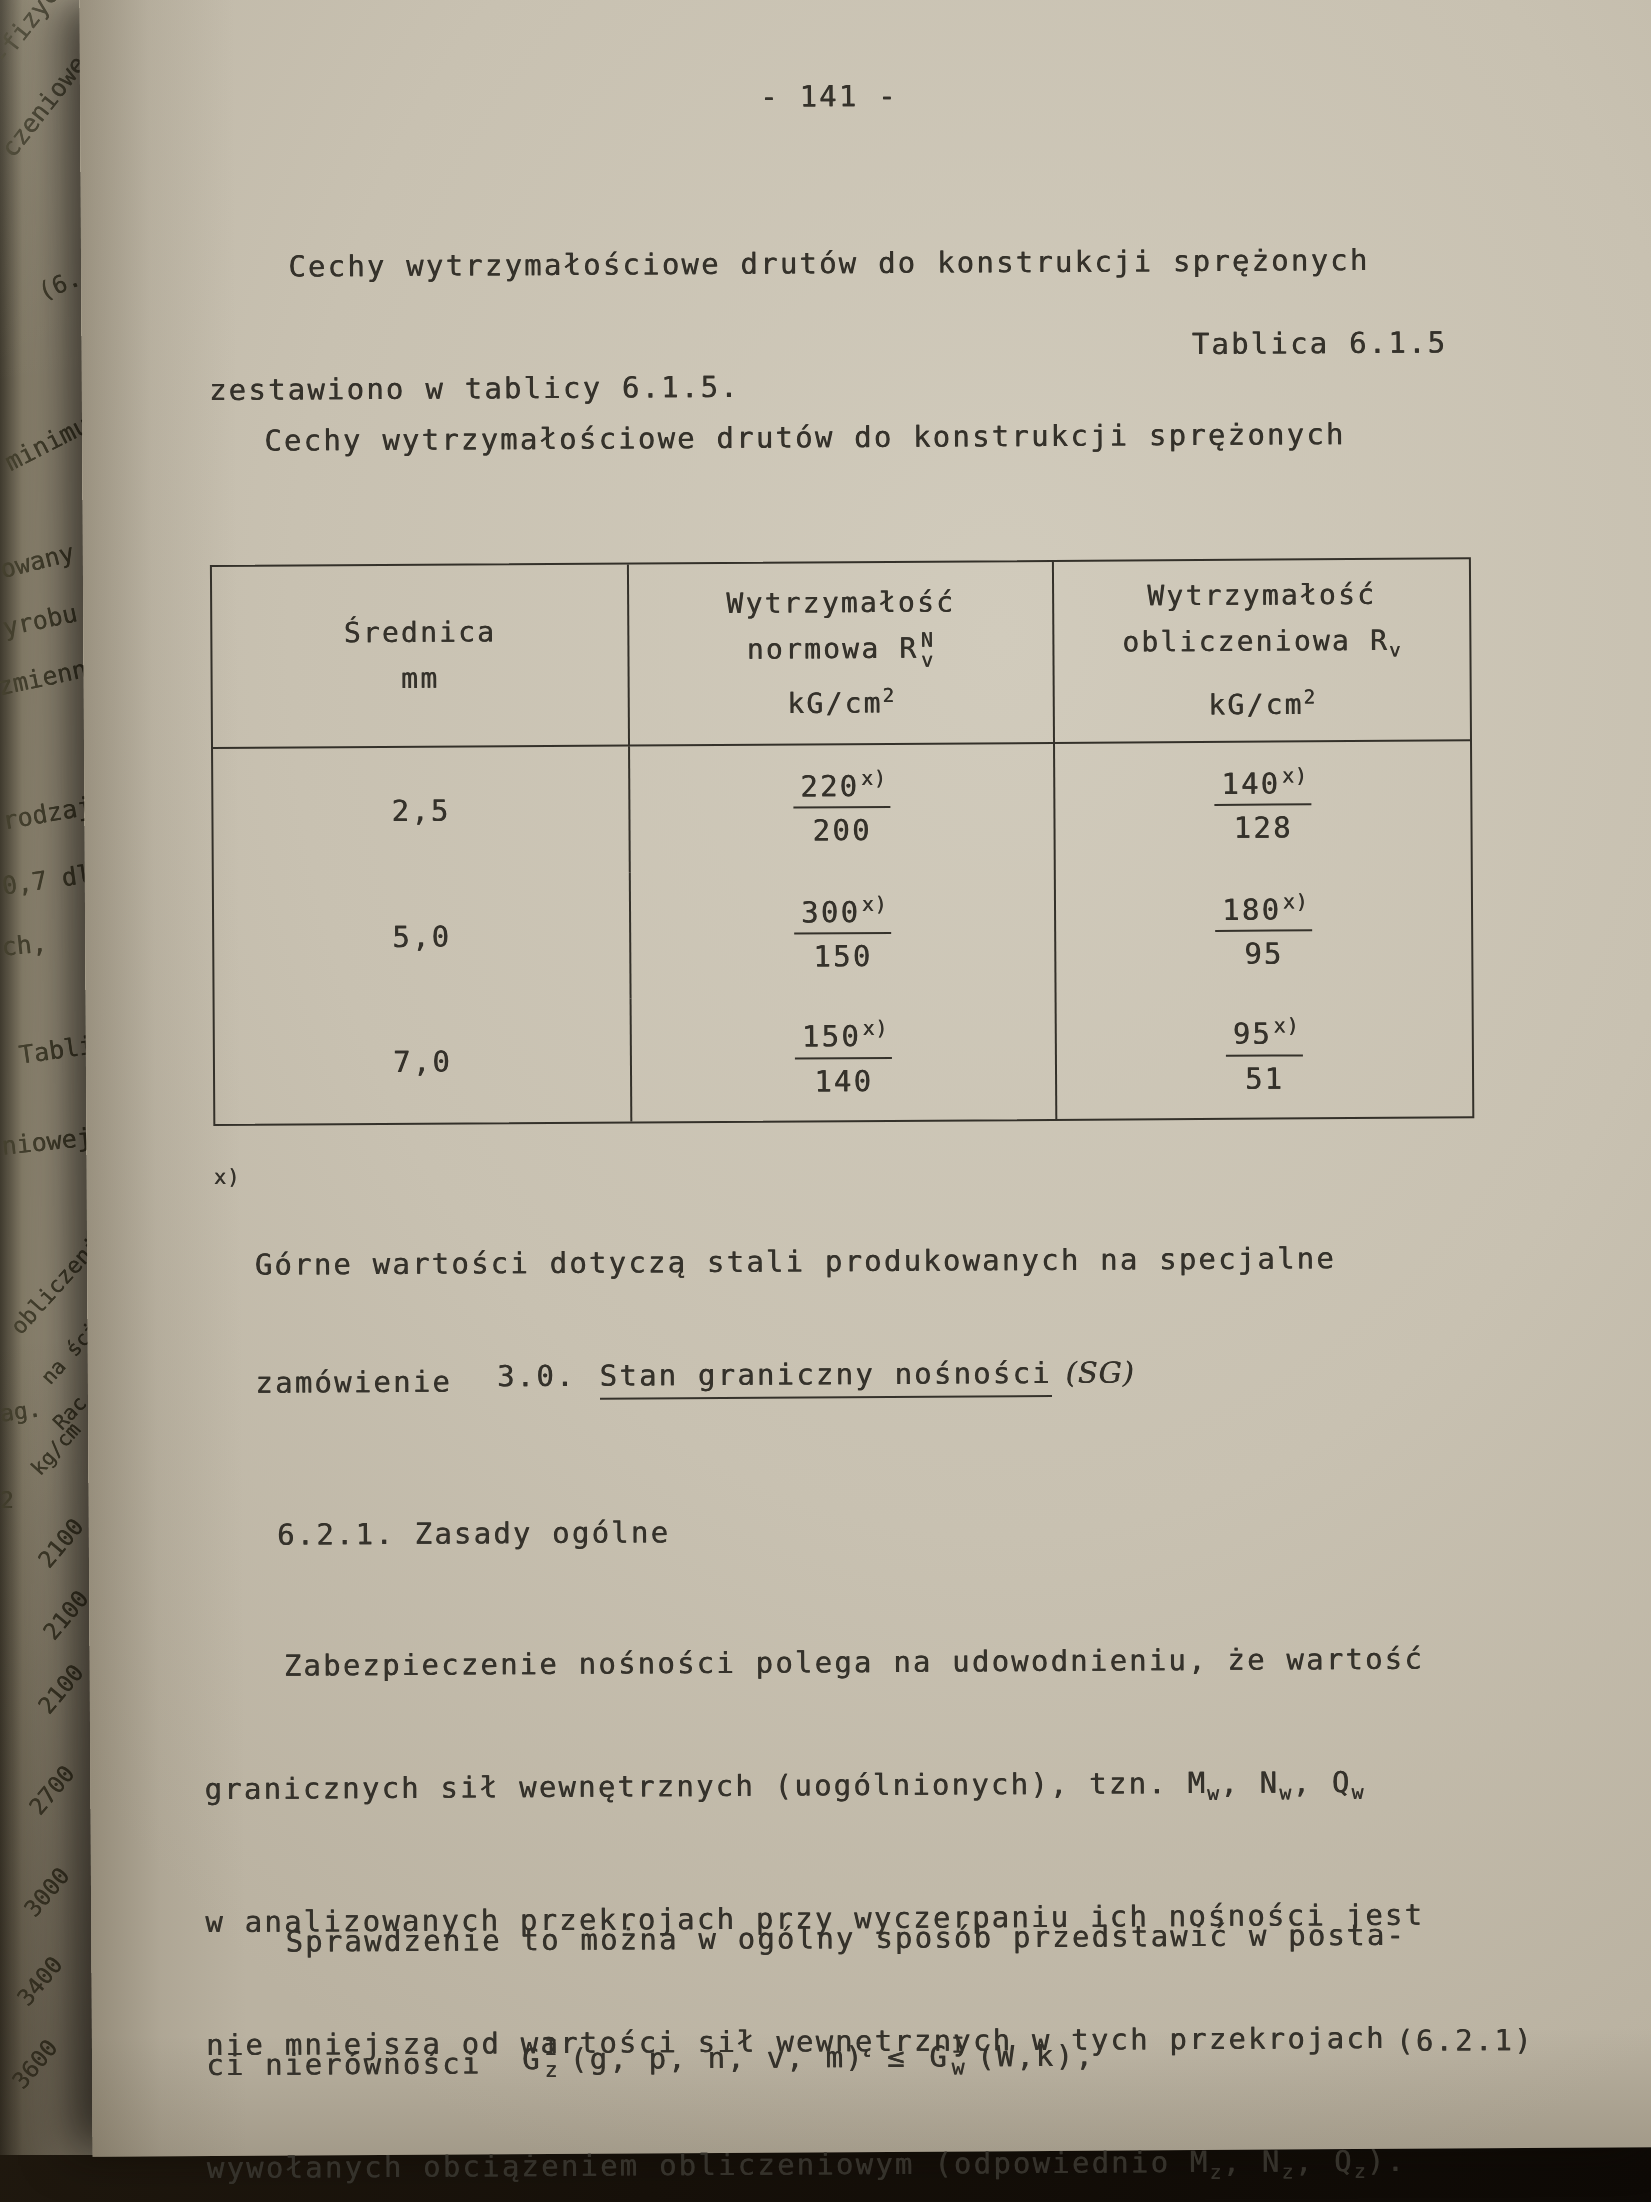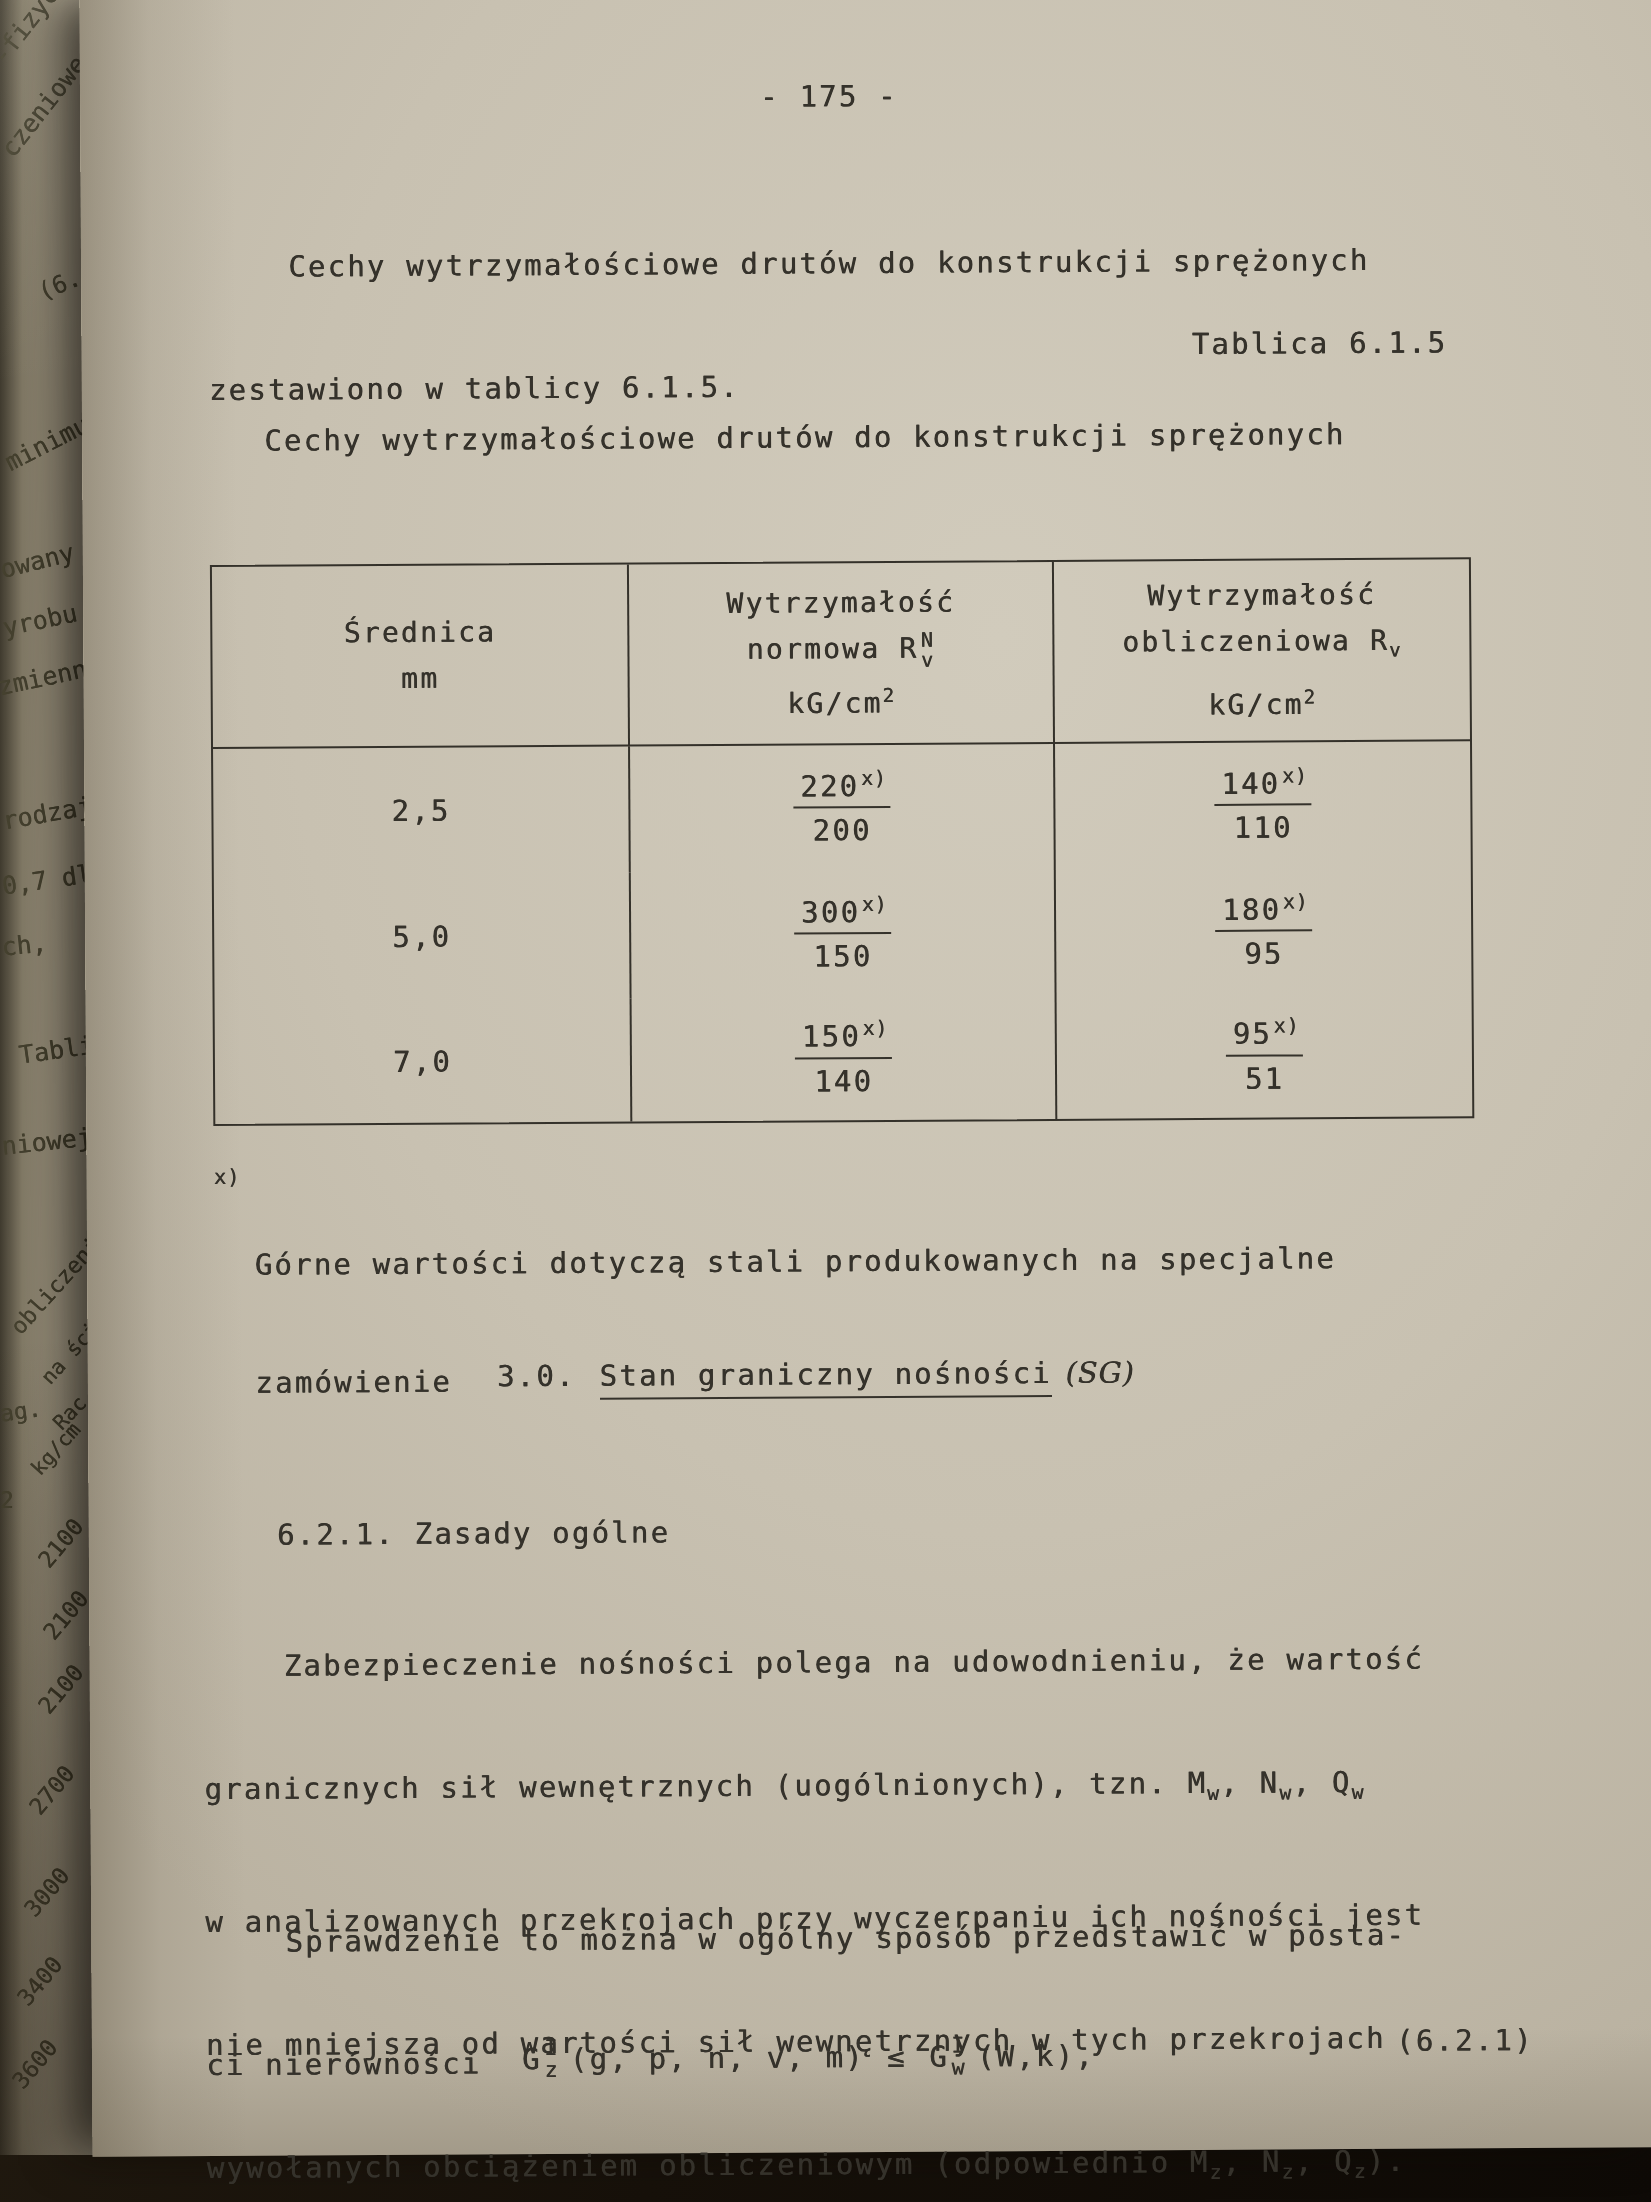--- a/index.html
+++ b/index.html
@@ -108,21 +108,21 @@
     <span class="frag" style="left:38px;top:1628px;font-size:23px;transform:rotate(-50deg)">2100</span>
     <span class="frag" style="left:33px;top:1702px;font-size:23px;transform:rotate(-50deg)">2100</span>
     <span class="frag" style="left:24px;top:1803px;font-size:23px;transform:rotate(-50deg)">2700</span>
     <span class="frag" style="left:19px;top:1905px;font-size:23px;transform:rotate(-50deg)">3000</span>
     <span class="frag" style="left:12px;top:1994px;font-size:23px;transform:rotate(-50deg)">3400</span>
     <span class="frag" style="left:6.9px;top:2077px;font-size:23px;transform:rotate(-50deg)">3600</span>
   </div>
 
   <div class="main-page">
 
-    <div class="tw" style="left:680px;top:93px">- 175 -</div>
+    <div class="tw" style="left:680px;top:93px">- 141 -</div>
 
     <div class="tw" style="left:127px;top:182px">
       <span class="line indent">Cechy wytrzymałościowe drutów do konstrukcji sprężonych</span>
       <span class="line">zestawiono w tablicy 6.1.5.</span>
     </div>
 
     <div class="tw" style="left:1110px;top:343px">Tablica 6.1.5</div>
 
     <div class="tw" style="left:182px;top:434px">Cechy wytrzymałościowe drutów do konstrukcji sprężonych</div>
 
@@ -146,21 +146,21 @@
       <div class="cell bcell">2,5</div>
       <div class="cell bcell csep">
         <span class="frac">
           <span class="frac-top"><span>220</span><span class="xmark">x)</span></span>
           <span class="frac-bot">200</span>
         </span>
       </div>
       <div class="cell bcell csep">
         <span class="frac">
           <span class="frac-top"><span>140</span><span class="xmark">x)</span></span>
-          <span class="frac-bot">110</span>
+          <span class="frac-bot">128</span>
         </span>
       </div>
 
       <div class="cell bcell">5,0</div>
       <div class="cell bcell csep">
         <span class="frac">
           <span class="frac-top"><span>300</span><span class="xmark">x)</span></span>
           <span class="frac-bot">150</span>
         </span>
       </div>

